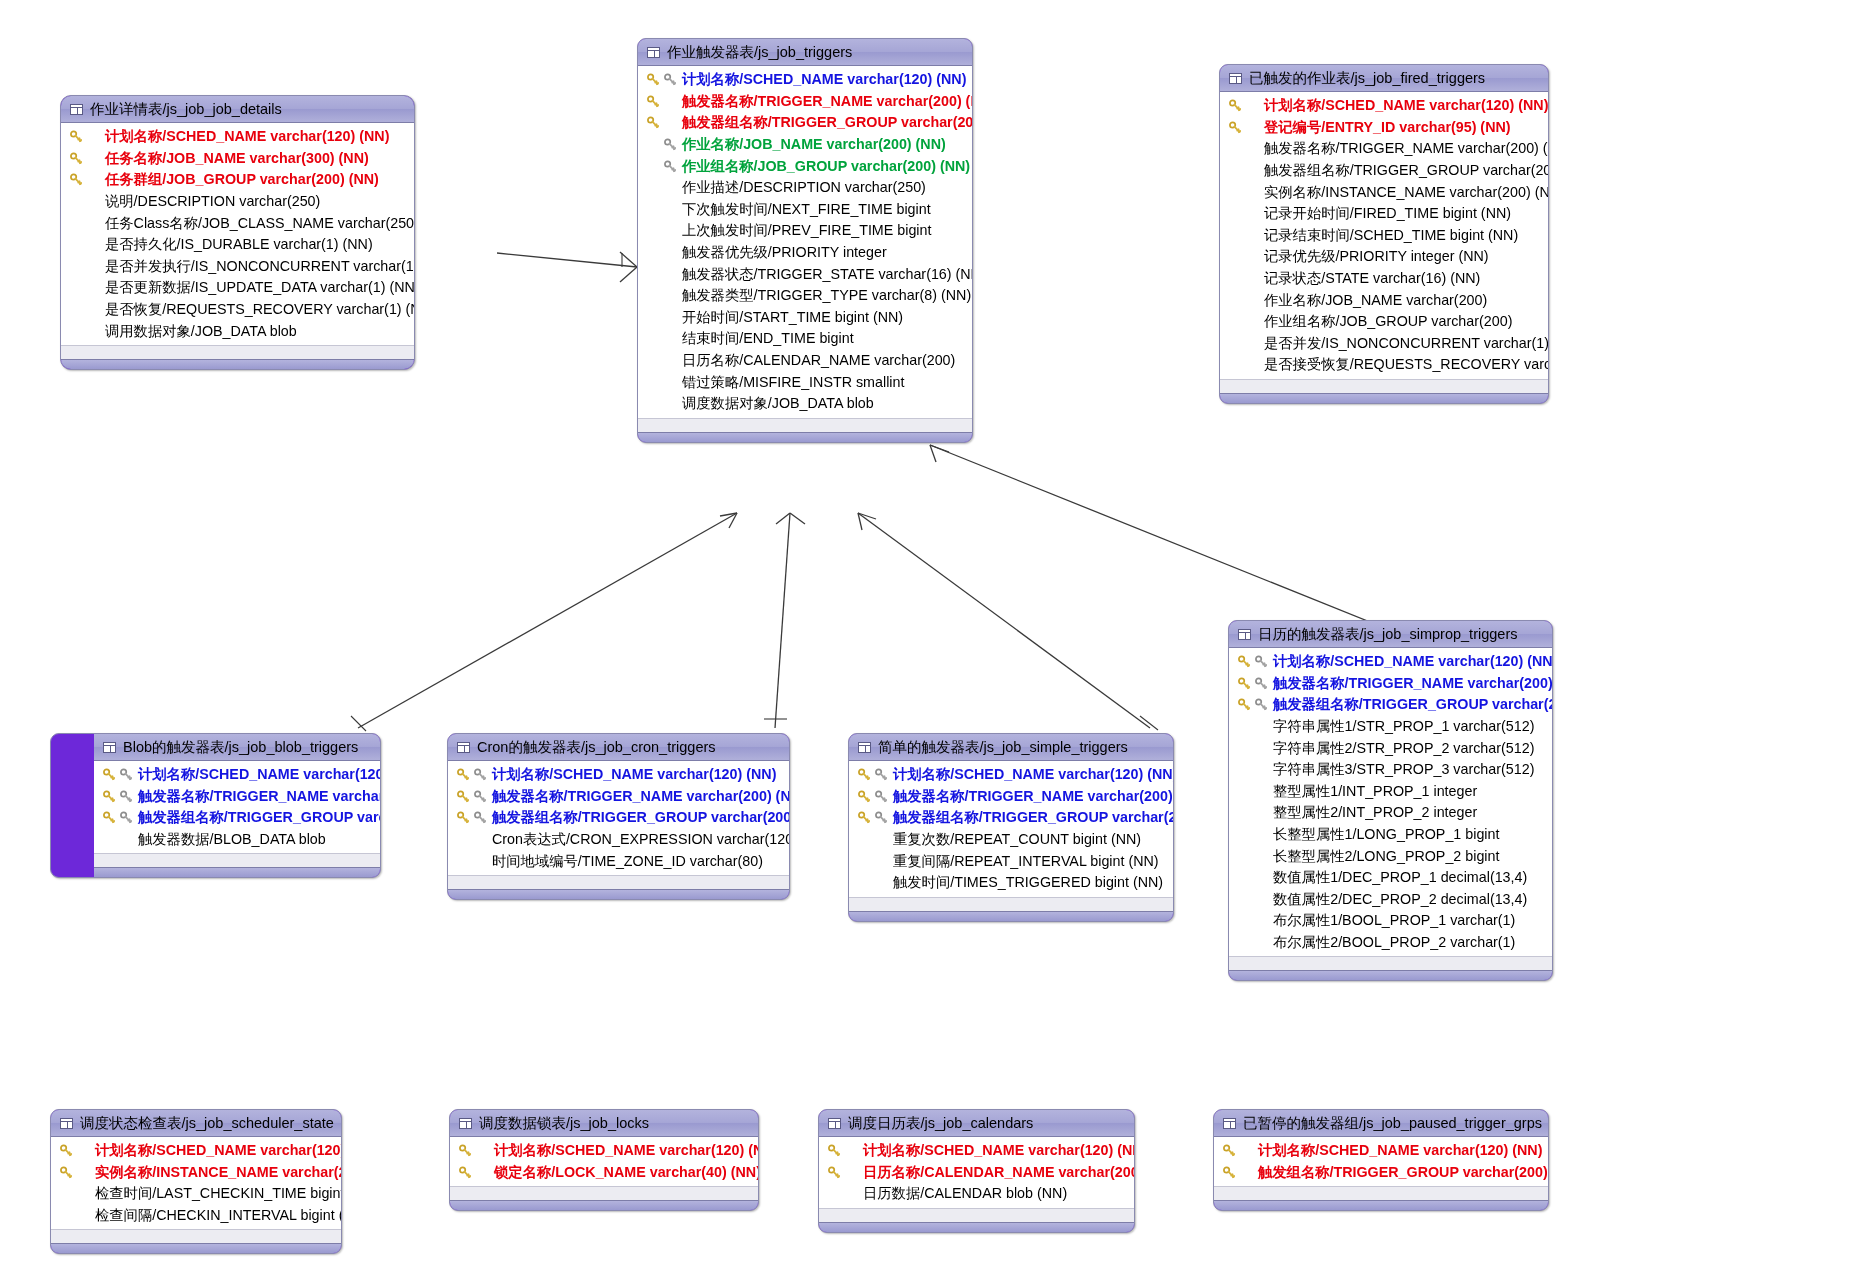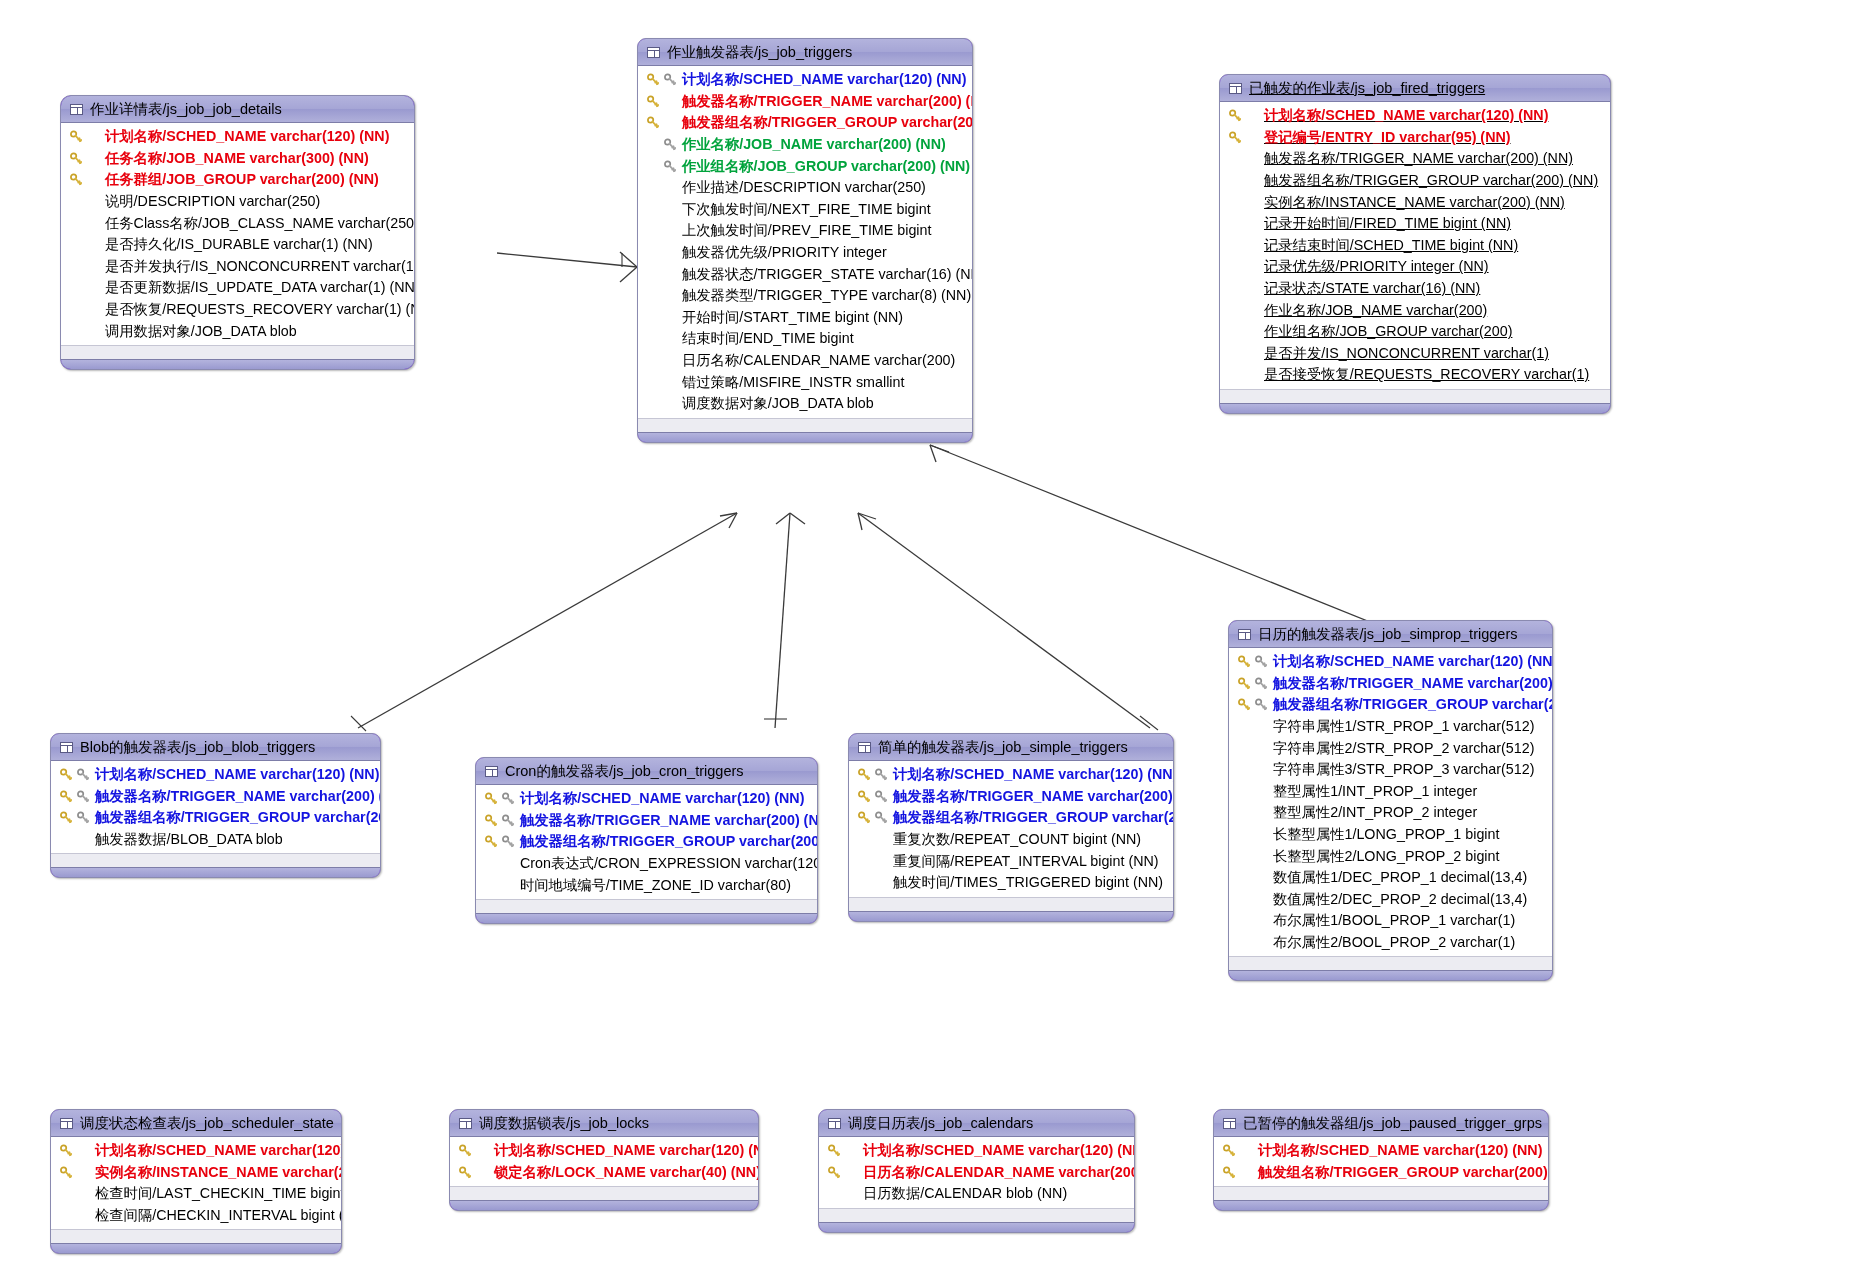--- a/index.html
+++ b/index.html
@@ -352,21 +352,21 @@
         </div>
         <div class="attr">
           <span class="keyslot"></span>
           <span class="keyslot"></span>
           <span class="attr-text plain">调度数据对象/JOB_DATA blob</span>
         </div>
       </div>
       <div class="ent-foot"></div>
       <div class="ent-base"></div>
     </div>
-    <div class="entity" style="left: 1219px; top: 74px; width: 392px; text-decoration: underline;">
+    <div class="entity" style="left: 1219px; top: 64px; width: 330px;">
       <div class="ent-header">
         <span class="grid-icon"></span>
         <span>已触发的作业表/js_job_fired_triggers</span>
       </div>
       <div class="ent-body">
         <div class="attr">
           <span class="keyslot">
             <span class="key">
               <svg width="13" height="13" viewBox="0 0 13 13">
                 <circle cx="3.6" cy="4.0" r="2.7" fill="none" stroke="#c9a227" stroke-width="1.7"></circle>
@@ -579,21 +579,21 @@
         </div>
         <div class="attr">
           <span class="keyslot"></span>
           <span class="keyslot"></span>
           <span class="attr-text plain">布尔属性2/BOOL_PROP_2 varchar(1)</span>
         </div>
       </div>
       <div class="ent-foot"></div>
       <div class="ent-base"></div>
     </div>
-    <div class="entity" style="left: 50px; top: 733px; width: 331px;">
+    <div class="entity" style="left: 50px; top: 733px; width: 331px; padding-left: 43px;">
       <div class="ent-header">
         <span class="grid-icon"></span>
         <span>Blob的触发器表/js_job_blob_triggers</span>
       </div>
       <div class="ent-body">
         <div class="attr">
           <span class="keyslot">
             <span class="key">
               <svg width="13" height="13" viewBox="0 0 13 13">
                 <circle cx="3.6" cy="4.0" r="2.7" fill="none" stroke="#c9a227" stroke-width="1.7"></circle>
@@ -663,21 +663,21 @@
         </div>
         <div class="attr">
           <span class="keyslot"></span>
           <span class="keyslot"></span>
           <span class="attr-text plain">触发器数据/BLOB_DATA blob</span>
         </div>
       </div>
       <div class="ent-foot"></div>
       <div class="ent-base"></div>
     </div>
-    <div class="entity" style="left: 475px; top: 733px; width: 343px; margin-top: 24px;">
+    <div class="entity" style="left: 447px; top: 733px; width: 343px;">
       <div class="ent-header">
         <span class="grid-icon"></span>
         <span>Cron的触发器表/js_job_cron_triggers</span>
       </div>
       <div class="ent-body">
         <div class="attr">
           <span class="keyslot">
             <span class="key">
               <svg width="13" height="13" viewBox="0 0 13 13">
                 <circle cx="3.6" cy="4.0" r="2.7" fill="none" stroke="#c9a227" stroke-width="1.7"></circle>

